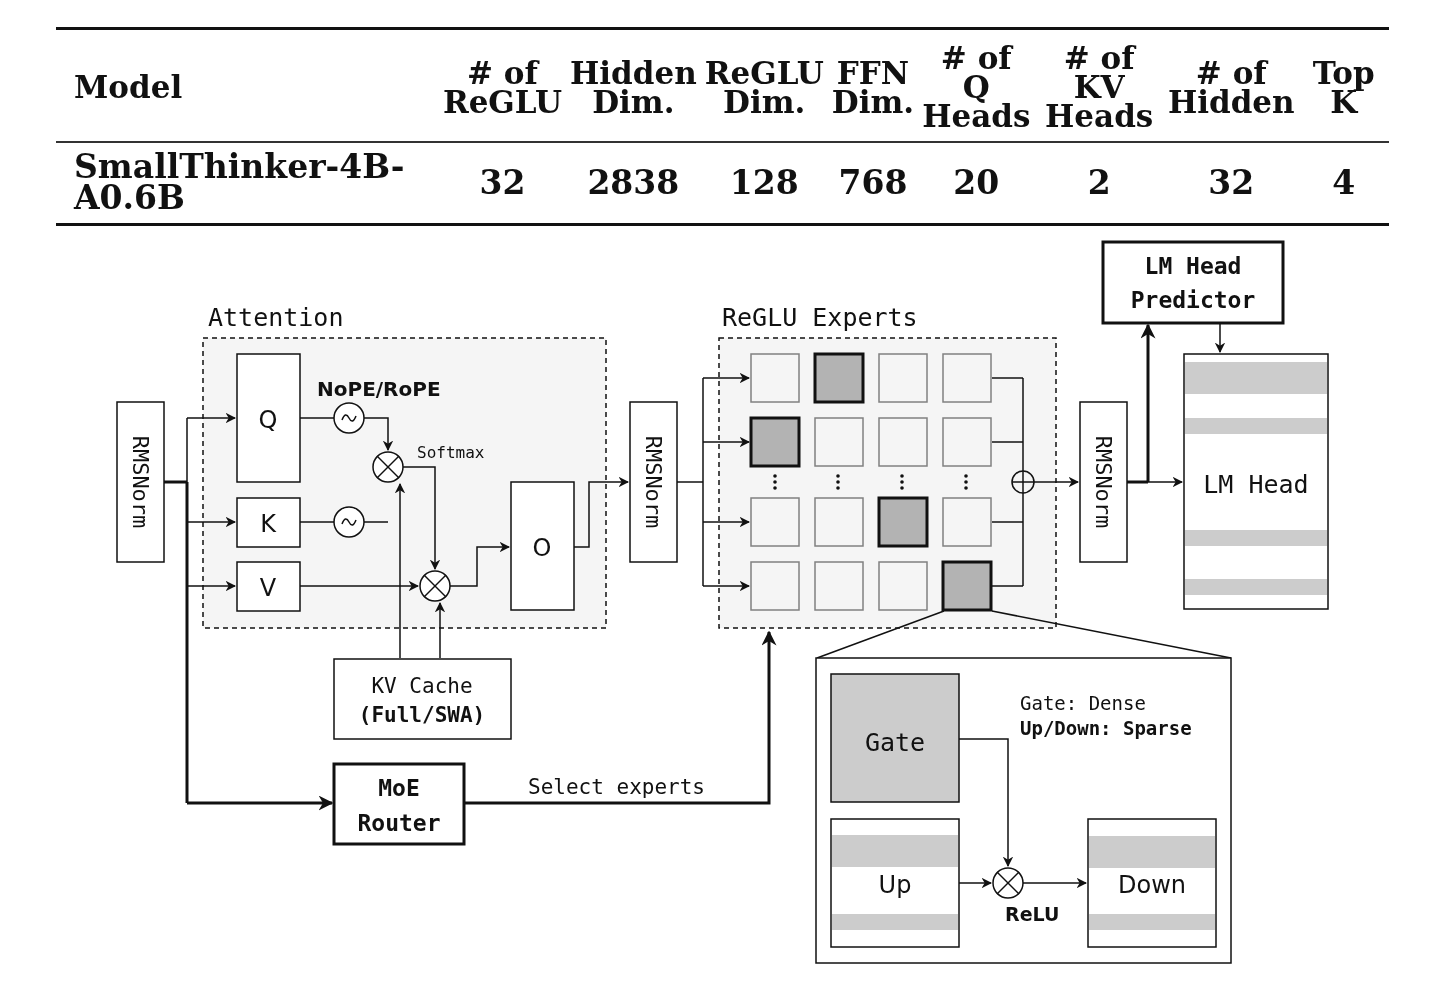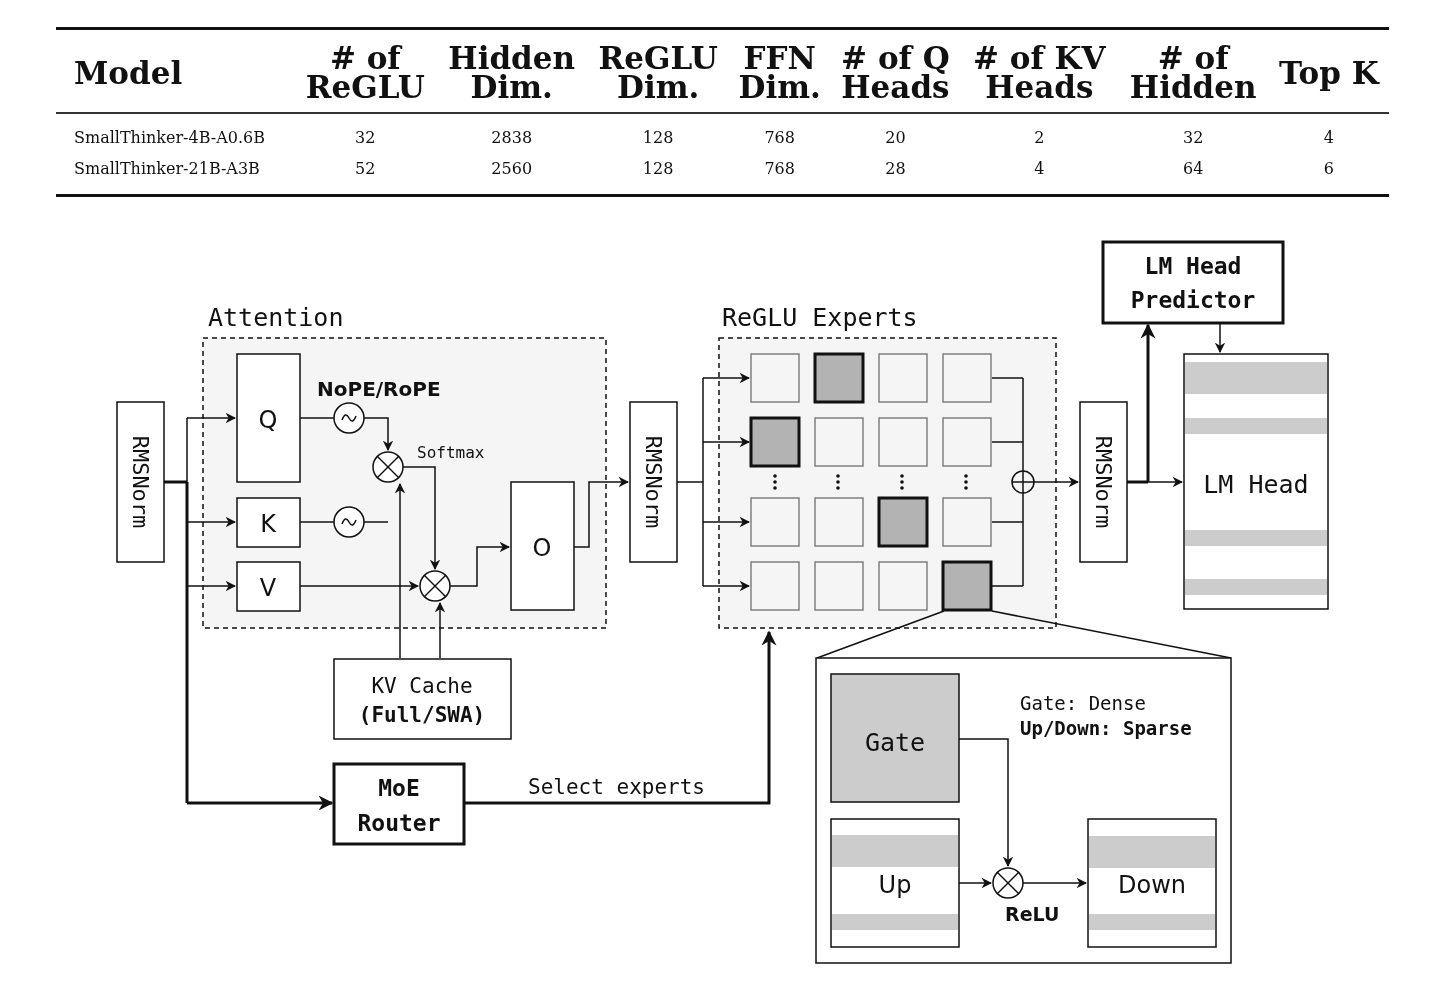--- a/index.html
+++ b/index.html
@@ -3,21 +3,21 @@
   <meta charset="utf-8">
   <style>
     html, body { margin: 0; padding: 0; background: #ffffff; }
     body { width: 1444px; height: 988px; position: relative; overflow: hidden; }
     .tbl-wrap { position: absolute; left: 56px; top: 27px; width: 1333px; }
     table.spec { width: 100%; border-collapse: collapse; font-family: "DejaVu Serif", "Liberation Serif", serif; color: #111; }
     table.spec thead tr { border-top: 3px solid #111; border-bottom: 2px solid #333; }
     table.spec tbody tr:last-child { border-bottom: 3px solid #111; }
     table.spec th { font-weight: bold; font-size: 31px; line-height: 29px; padding: 14px 4px 10px 4px; text-align: center; vertical-align: middle; }
     table.spec th.model-col { text-align: left; padding-left: 18px; }
-    table.spec td { font-size: 16px; line-height: 31px; text-align: center; padding: 0 4px; }
+    table.spec td { font-size: 33px; line-height: 31px; text-align: center; padding: 0 4px; font-weight: bold; }
     table.spec td.model-col { text-align: left; padding-left: 18px; }
     table.spec tbody tr:first-child td { padding-top: 8px; }
     table.spec tbody tr:last-child td { padding-bottom: 10px; }
     .th-line { display: block; }
     svg.diagram { position: absolute; left: 0; top: 0; }
     .mono { font-family: "DejaVu Sans Mono", "Liberation Mono", monospace; }
     .sans { font-family: "DejaVu Sans", "Liberation Sans", sans-serif; }
   </style>
 </head>
 <body>
@@ -66,31 +66,20 @@
         <tr>
           <td class="model-col">SmallThinker-4B-A0.6B</td>
           <td>32</td>
           <td>2838</td>
           <td>128</td>
           <td>768</td>
           <td>20</td>
           <td>2</td>
           <td>32</td>
           <td>4</td>
-        </tr>
-        <tr>
-          <td class="model-col">SmallThinker-21B-A3B</td>
-          <td>52</td>
-          <td>2560</td>
-          <td>128</td>
-          <td>768</td>
-          <td>28</td>
-          <td>4</td>
-          <td>64</td>
-          <td>6</td>
         </tr>
       </tbody>
   </table>
 </div>
 
 <svg class="diagram" width="1444" height="988" viewBox="0 0 1444 988">
   <defs>
     <marker id="arr" viewBox="0 0 10 10" refX="9" refY="5" markerWidth="7" markerHeight="7" orient="auto-start-reverse">
       <path d="M0,0 L10,5 L0,10 L3,5 z" fill="#111"></path>
     </marker>

